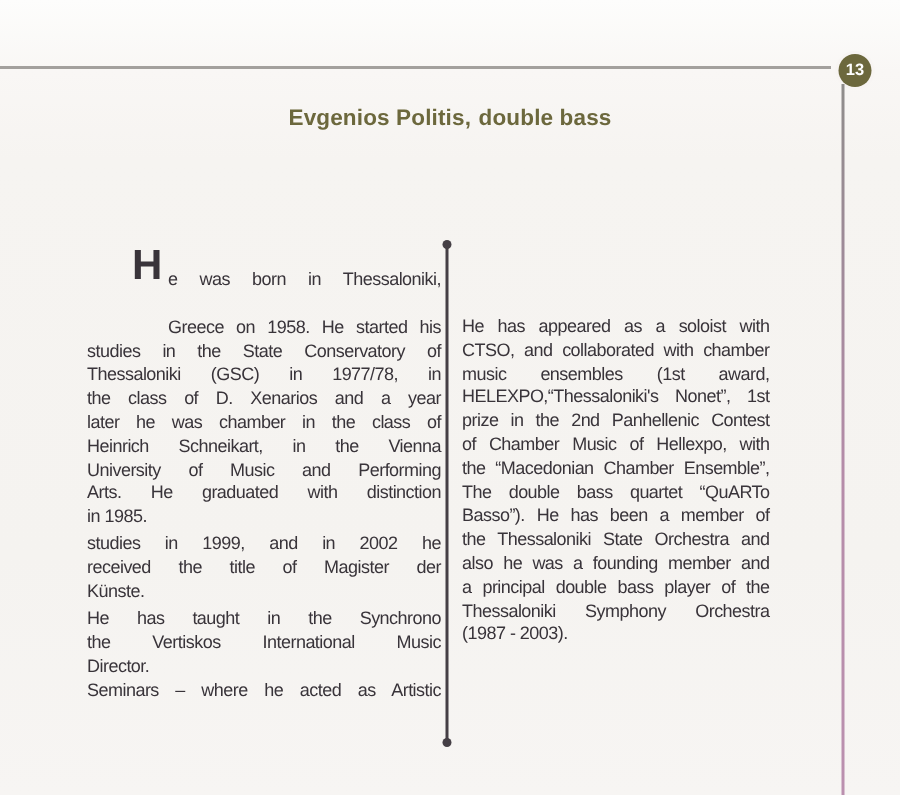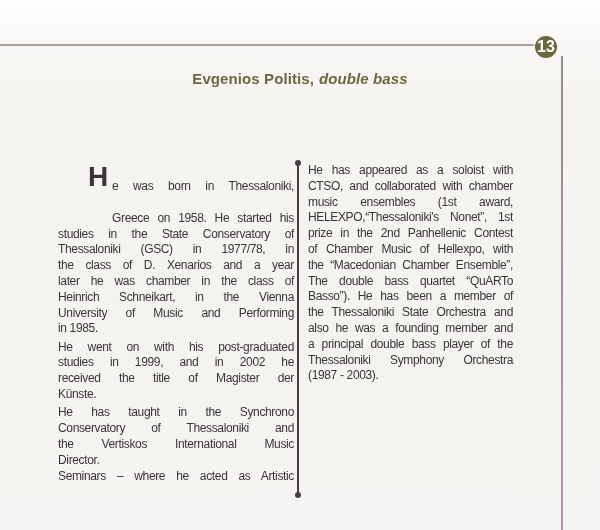--- a/index.html
+++ b/index.html
@@ -17,52 +17,52 @@
     position:absolute; top:44px; left:0; width:554px; height:2px;
     background:var(--rule_gray,#a3a09d);
   }
   
   .vline {
     position:absolute; top:56px; left:561px; width:2px; height:474px;
     background:linear-gradient(180deg,#8f8d8b 0%,#9f8a99 25%,#b58ca9 55%,#bb90af 100%);
   }
   
   .badge {
-    position:absolute; top:36px; left:535px; width:22px; height:22px;
+    position:absolute; top:36px; left:559px; width:22px; height:22px;
     border-radius:50%; background:var(--olive,#6c683d);
-    color:var(--badge_text,#ffffff); font-size:16px; font-weight:bold;
+    color:var(--badge_text,#ffffff); font-size:11px; font-weight:bold;
     display:flex; align-items:center; justify-content:center;
     box-shadow:0 0 0 2px rgba(246,244,241,.6);
   }
   
   .title {
     position:absolute; top:70px; left:0; width:600px; text-align:center;
     font-size:15px; font-weight:bold; color:var(--olive,#6c683d);
     letter-spacing:0.1px;
   }
-  .title-instr { font-style:italic; margin-left:5px;margin-top:44px; }
+  .title-instr { margin-left:5px;margin-top:44px; }
   
   .divider {
     position:absolute; left:297px; top:164px; width:2px; height:330px;
     background:var(--divider,#453f45);
   }
   .divider::before,.divider::after {
     content:""; position:absolute; left:-2px; width:6px; height:6px;
     border-radius:50%; background:var(--divider,#453f45);
   }
   .divider::before { top:-4px; }
   .divider::after { bottom:-4px; }
   
   .col {
     position:absolute; top:163px;
     font-size:12px; line-height:15.8px; letter-spacing:-0.35px;
     color:var(--ink,#39343a);
   }
   .col-left  { left:58px;  width:236px; }
-  .col-right { left:308px; width:205px; }
+  .col-right { left:308px; width:205px;margin-top:47px; }
   .para { margin:0 0 2.5px 0; }
   .line { text-align:justify; text-align-last:justify; }
   .line.last { text-align-last:left; }
   .line.dc { padding-left:54px;margin-top:16px; }
   .dropcap {
     position:absolute; left:30px; top:0px;
     font-size:28px; line-height:28px; font-weight:bold;
     color:var(--ink,#39343a);
   }
 </style>
@@ -89,31 +89,30 @@
     <span class="dropcap">H</span>
   <div class="para">
         <div class="line dc">e was born in Thessaloniki,</div>
         <div class="line dc">Greece on 1958. He started his</div>
         <div class="line">studies in the State Conservatory of</div>
         <div class="line">Thessaloniki (GSC) in 1977/78, in</div>
         <div class="line">the class of D. Xenarios and a year</div>
         <div class="line">later he was chamber in the class of</div>
         <div class="line">Heinrich Schneikart, in the Vienna</div>
         <div class="line">University of Music and Performing</div>
+        <div class="line">Arts. He graduated with distinction</div>
         <div class="line last">in 1985.</div>
       </div>
       <div class="para">
-        <div class="line">He went on with his post-graduated</div>
         <div class="line">studies in 1999, and in 2002 he</div>
         <div class="line">received the title of Magister der</div>
         <div class="line last">Künste.</div>
       </div>
       <div class="para">
         <div class="line">He has taught in the Synchrono</div>
-        <div class="line">Conservatory of Thessaloniki and</div>
         <div class="line">the Vertiskos International Music</div>
         <div class="line last">Director.</div>
         <div class="line">Seminars – where he acted as Artistic</div>
       </div>
     </div>
 
   <div class="col col-right">
       <div class="para">
         <div class="line">He has appeared as a soloist with</div>
         <div class="line">CTSO, and collaborated with chamber</div>

